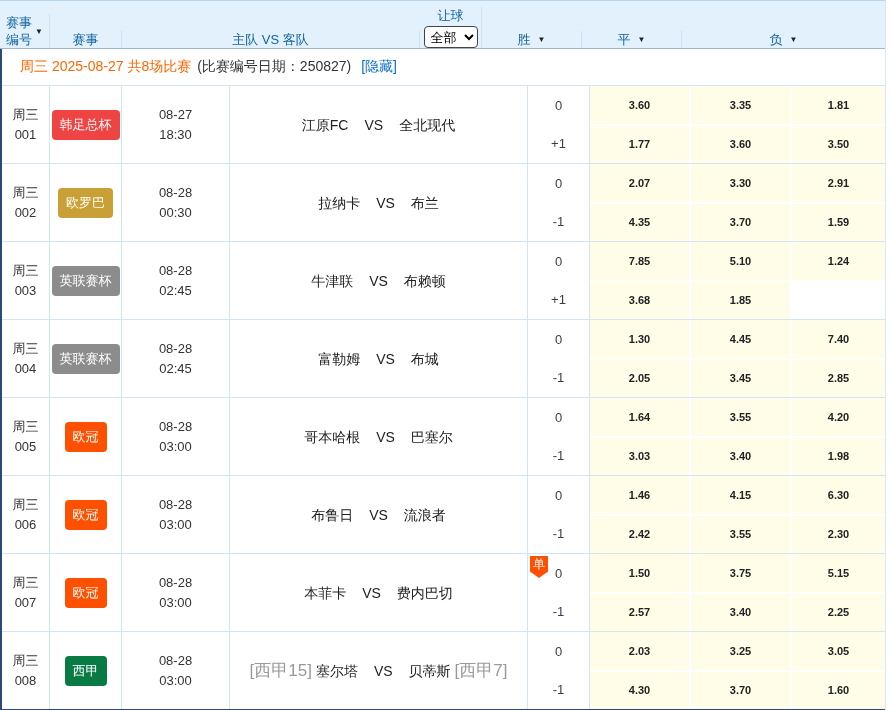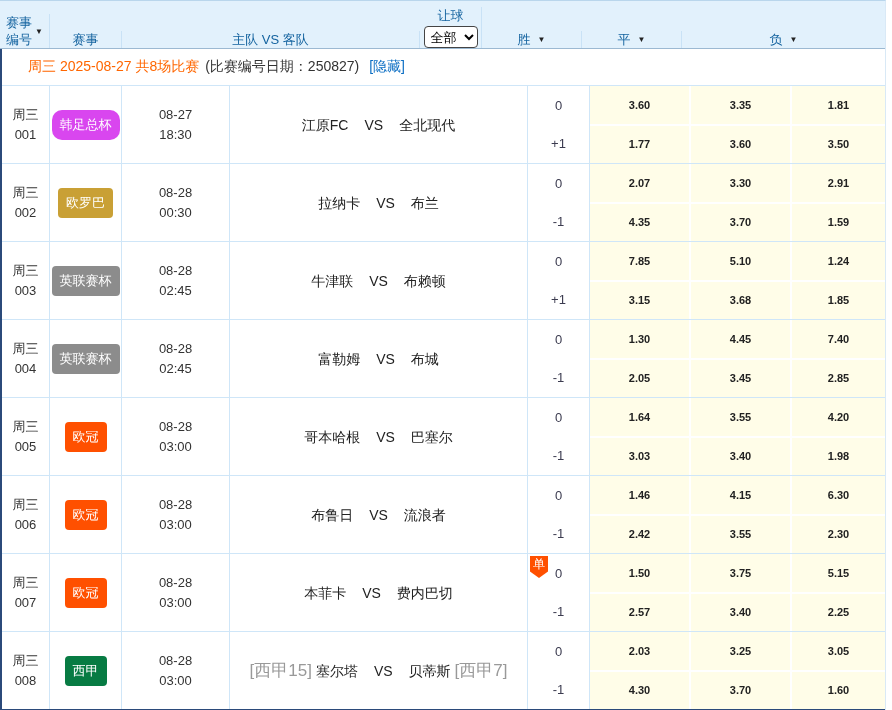--- a/index.html
+++ b/index.html
@@ -26,21 +26,21 @@
   .c6, .c7 { width: 100px; } .c8 { flex: 1; border-right: none; }
   .arrow { font-size: 8px; color: #222; margin-left: 3px; }
   .th.c1 { flex-direction: row; }
   .th select {
     font-size: 13px; margin-top: 2px; padding: 1px 2px; height: 22px; width: 54px;
     border: 1px solid #444; border-radius: 4px; background: #fff; color: #000;
     font-family: "Liberation Sans", "DejaVu Sans", sans-serif;
   }
   
   .tbody { border-left: 2px solid #2b4a7a; border-bottom: 2px solid #2b4a7a; background: #fff; }
-  .subheader { height: 36px; display: flex; align-items: center; padding-left: 26px; font-size: 14px; background: #fff; }
+  .subheader { height: 36px; display: flex; align-items: center; padding-left: 18px; font-size: 14px; background: #fff; }
   .subheader .orange { color: #ff6600; }
   .subheader .meta { color: #333; margin-left: 6px; }
   .subheader .hide-link { color: #0a6dc3; margin-left: 10px; text-decoration: none; cursor: pointer; }
   
   .row { display: flex; height: 78px; border-top: 1px solid #cfe6f8; background: #fff; }
   .cell {
     display: flex; flex-direction: column; align-items: center; justify-content: center;
     border-right: 1px solid #cfe6f8; font-size: 13px; line-height: 20px; text-align: center;
   }
   .cell.c1 { width: 48px; }  
@@ -114,21 +114,21 @@
       <span class="meta">(比赛编号日期：250827)</span>
       <a class="hide-link">[隐藏]</a>
     </div>
     <div id="rows">
   <div class="row">
     <div class="cell c1">
       <div>周三</div>
       <div>001</div>
     </div>
     <div class="cell c2">
-      <span class="badge" style="background: #d946ef; border-radius: 10px;">韩足总杯</span>
+      <span class="badge" style="background: #ef4444;">韩足总杯</span>
     </div>
     <div class="cell c3">
       <div>08-27</div>
       <div>18:30</div>
     </div>
     <div class="cell c4 teams">
 
       <span class="team">江原FC</span>
       <span class="vs">VS</span>
       <span class="team">全北现代</span>
@@ -204,21 +204,20 @@
     </div>
     <div class="cell c5 hcp-cell">
 
       <div class="hcp">0</div>
       <div class="hcp">+1</div>
     </div>
     <div class="odds">
       <div class="odds-cell">7.85</div>
       <div class="odds-cell">5.10</div>
       <div class="odds-cell">1.24</div>
-      <div class="odds-cell">3.15</div>
       <div class="odds-cell">3.68</div>
       <div class="odds-cell">1.85</div>
     </div>
   </div>
 
   <div class="row">
     <div class="cell c1">
       <div>周三</div>
       <div>004</div>
     </div>

